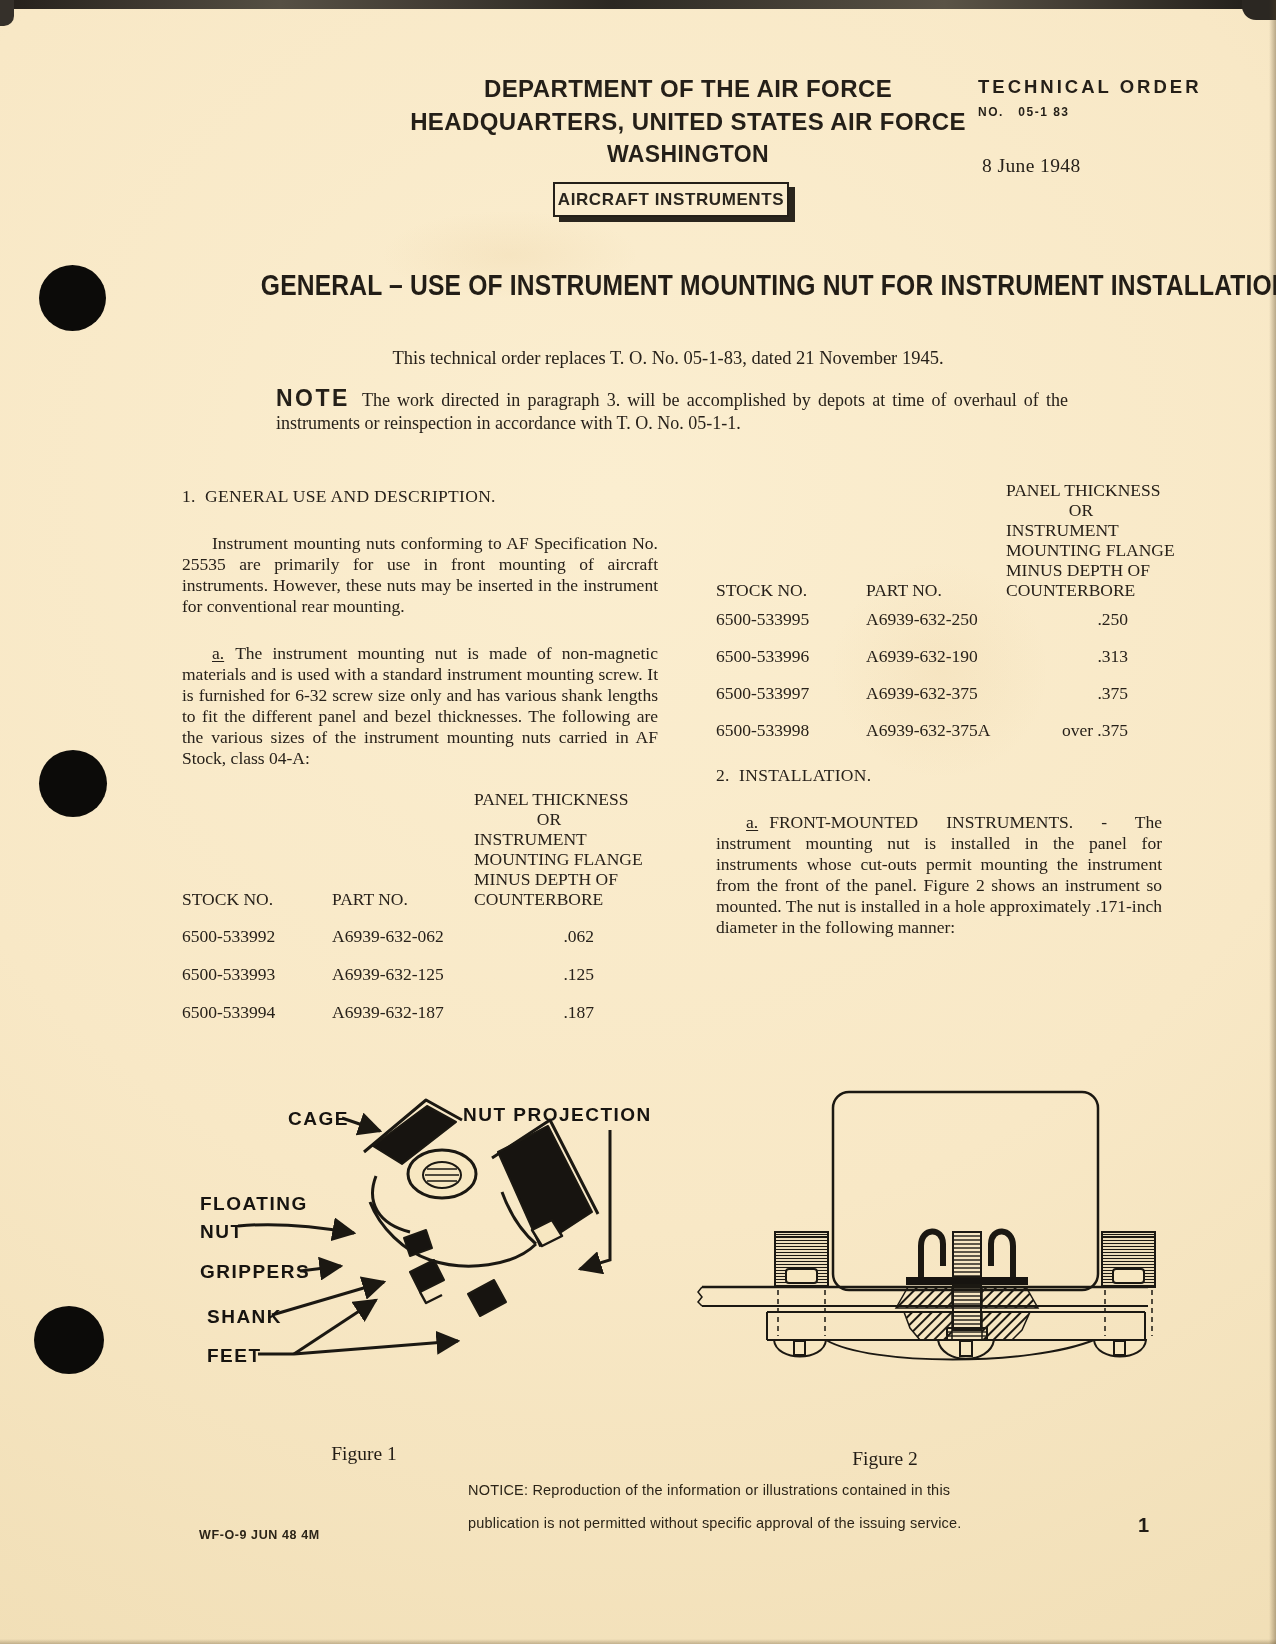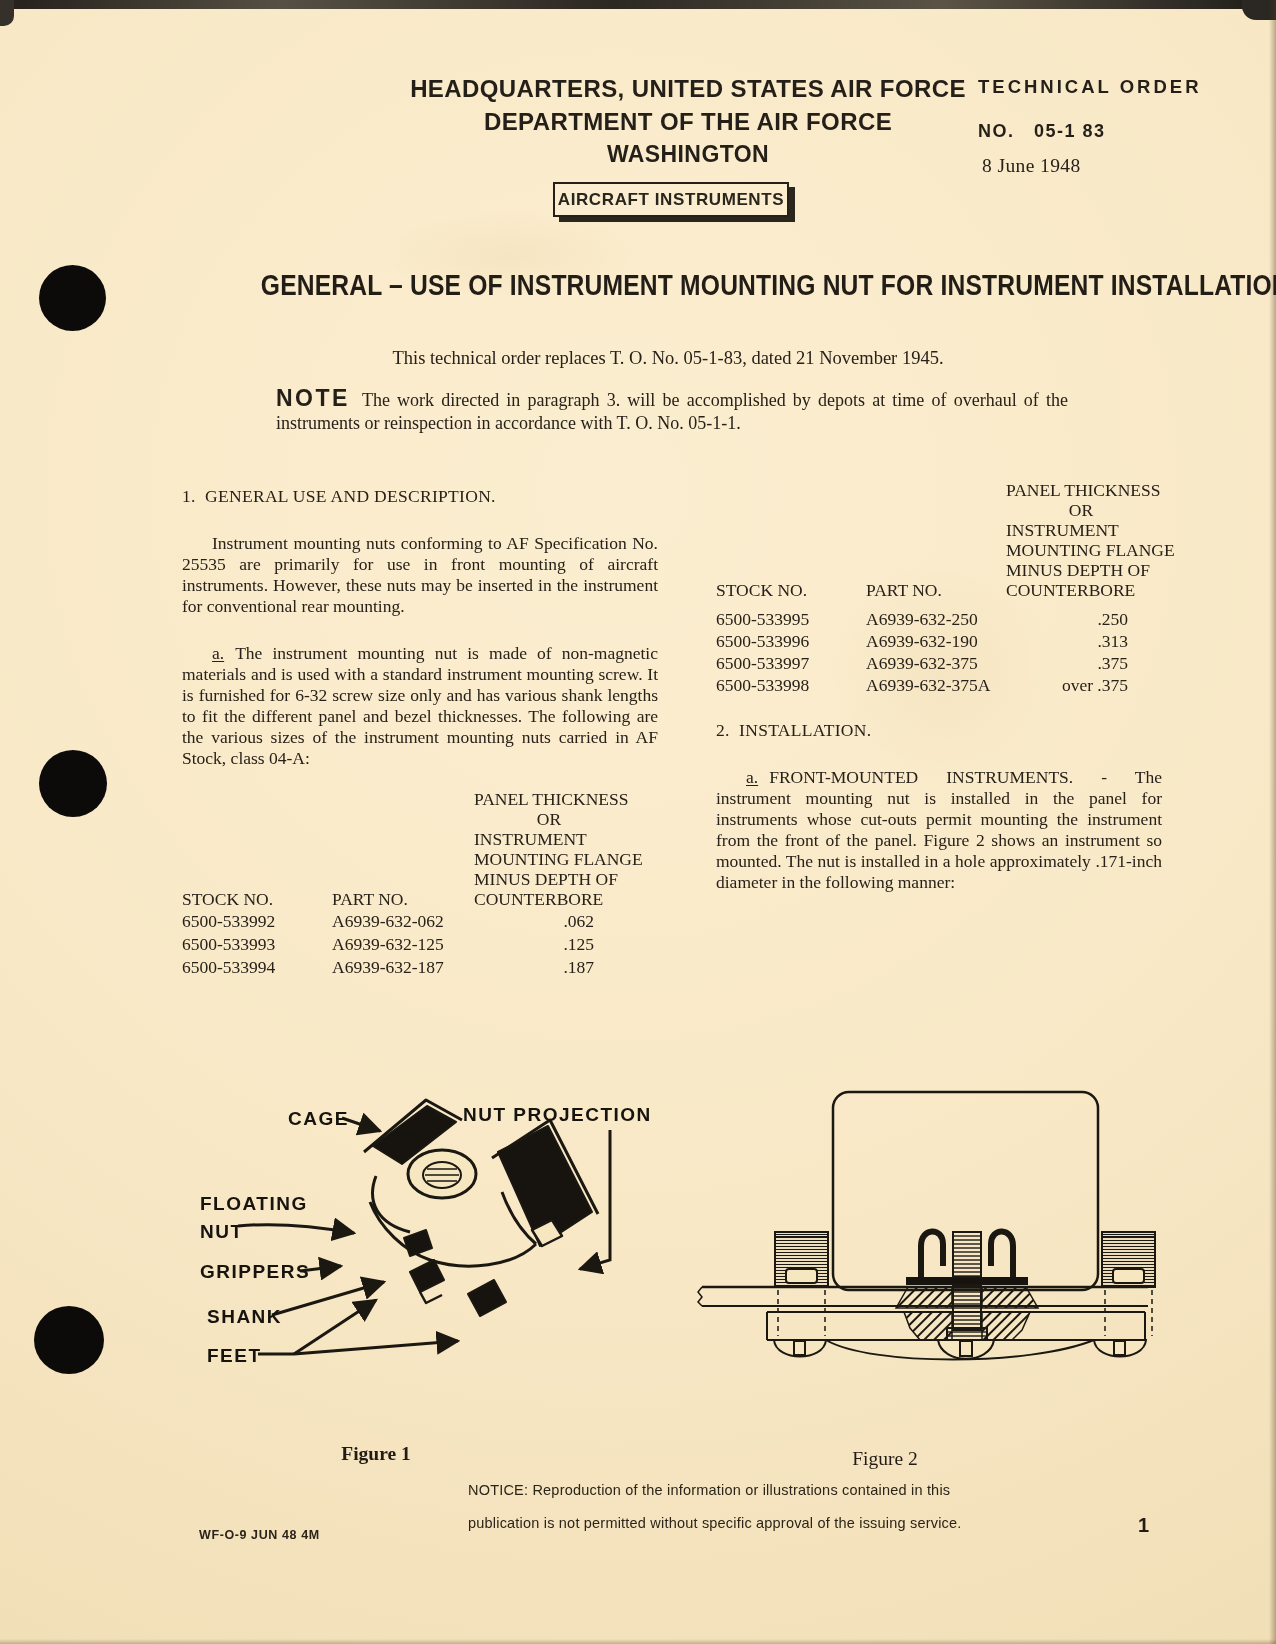--- a/index.html
+++ b/index.html
@@ -15,21 +15,21 @@
   .right-shade{position:absolute;top:0;right:0;width:7px;height:1644px;background:linear-gradient(270deg,rgba(80,62,34,.38),rgba(80,62,34,0));}
   .bottom-shade{position:absolute;left:0;bottom:0;width:1276px;height:5px;background:linear-gradient(0deg,rgba(80,62,34,.30),rgba(80,62,34,0));}
   .stain{position:absolute;border-radius:50%;pointer-events:none;}
   .hole{position:absolute;background:#0c0b09;border-radius:50%;}
 
   .dept{position:absolute;left:400px;top:72px;width:576px;text-align:center;
     font-family:"Liberation Sans",sans-serif;font-weight:bold;font-size:24px;line-height:33px;letter-spacing:.4px;color:#241f18;}
   .dept .l3{font-size:23px;}
   .to-block{position:absolute;left:978px;top:76px;font-family:"Liberation Sans",sans-serif;font-weight:bold;color:#241f18;}
   .to-label{font-size:18.5px;letter-spacing:3px;white-space:pre;}
-  .to-no{font-size:18px;letter-spacing:1.5px;margin-top:23px;white-space:pre;}
+  .to-no{font-size:12px;letter-spacing:1.5px;margin-top:7px;white-space:pre;}
   .date{position:absolute;left:982px;top:155px;font-size:19.5px;letter-spacing:.4px;color:#27211a;text-align:center;}
 
   .cat-box{position:absolute;left:553px;top:182px;width:232px;height:31px;border:2.5px solid #241f18;
     box-shadow:6px 5px 0 0 #2a251d;display:flex;align-items:center;justify-content:center;
     font-family:"Liberation Sans",sans-serif;font-weight:bold;font-size:17px;letter-spacing:.6px;color:#2a251d;background:rgba(251,238,208,.6);}
 
   .title{position:absolute;left:170px;top:269px;width:1000px;text-align:center;white-space:nowrap;}
   .title span{display:inline-block;transform:scaleX(.85);transform-origin:center;
     font-family:"Liberation Sans",sans-serif;font-weight:bold;font-size:29px;letter-spacing:.2px;color:#221d16;}
 
@@ -47,34 +47,34 @@
   .alabel{margin-right:11px;}
 
   .tbl{margin-top:20px;font-size:17.5px;}
   .tbl-head{display:flex;align-items:flex-end;}
   .tbl-head .hline{line-height:20px;white-space:nowrap;}
   .c1{width:150px;}
   .c2l{width:142px;} .c3l{width:176px;}
   .c2r{width:140px;} .c3r{width:156px;}
   .panel-block div{line-height:20px;white-space:nowrap;}
   .panel-block .or{text-align:center;width:150px;}
-  .tr{display:flex;margin-top:1px;line-height:22px;}
+  .tr{display:flex;margin-top:16px;line-height:22px;}
   .tr:first-of-type{margin-top:9px;}
   .val-l{text-align:right;padding-right:56px;box-sizing:border-box;}
   .val-r{text-align:right;padding-right:34px;box-sizing:border-box;white-space:nowrap;}
   .rt-rows .tr{line-height:21px;}
   .after-tbl{margin-top:18px;}
   .sec2{margin-top:24px;}
 
   .fig{position:absolute;}
   .fig1{left:180px;top:1032px;width:470px;height:348px;}
   .fig2{left:690px;top:1038px;width:470px;height:332px;}
   .flab{font-family:"Liberation Sans",sans-serif;font-weight:bold;font-size:19px;letter-spacing:1.5px;fill:#171410;}
   .caption{position:absolute;width:160px;text-align:center;font-size:19.5px;color:#221c15;}
-  .cap1{left:296px;top:1443px;font-weight:bold;}
+  .cap1{left:284px;top:1443px;}
   .cap2{left:805px;top:1448px;}
 
   .notice{position:absolute;left:468px;top:1474px;width:520px;
     font-family:"Liberation Sans",sans-serif;font-size:14.5px;line-height:33px;color:#2b2418;letter-spacing:.2px;}
   .print-code{position:absolute;left:163px;top:1528px;font-family:"Liberation Sans",sans-serif;font-weight:bold;font-size:12.5px;letter-spacing:.6px;white-space:pre;color:#2b2418;margin-left:36px;}
   .page-num{position:absolute;left:1138px;top:1514px;font-family:"Liberation Sans",sans-serif;font-weight:bold;font-size:20px;color:#221c15;}
 </style>
 </head>
 <body>
 
@@ -87,22 +87,22 @@
   <div class="bottom-shade"></div>
 
   <div class="stain" style="left:380px;top:210px;width:260px;height:90px;background:radial-gradient(rgba(210,165,95,.10),transparent 70%);"></div>
   <div class="stain" style="left:830px;top:560px;width:220px;height:220px;background:radial-gradient(rgba(210,165,95,.09),transparent 70%);"></div>
 
   <div class="hole" style="left:39px;top:265px;width:67px;height:66px;"></div>
   <div class="hole" style="left:39px;top:750px;width:68px;height:67px;"></div>
   <div class="hole" style="left:34px;top:1306px;width:70px;height:68px;"></div>
 
   <div class="dept">
+    <div>DEPARTMENT OF THE AIR FORCE</div>
     <div>HEADQUARTERS, UNITED STATES AIR FORCE</div>
-    <div>DEPARTMENT OF THE AIR FORCE</div>
     <div class="l3">WASHINGTON</div>
   </div>
 
   <div class="to-block">
     <div class="to-label">TECHNICAL ORDER</div>
     <div class="to-no">NO.   05-1 83</div>
   </div>
   <div class="date">8 June 1948</div>
 
   <div class="cat-box">

